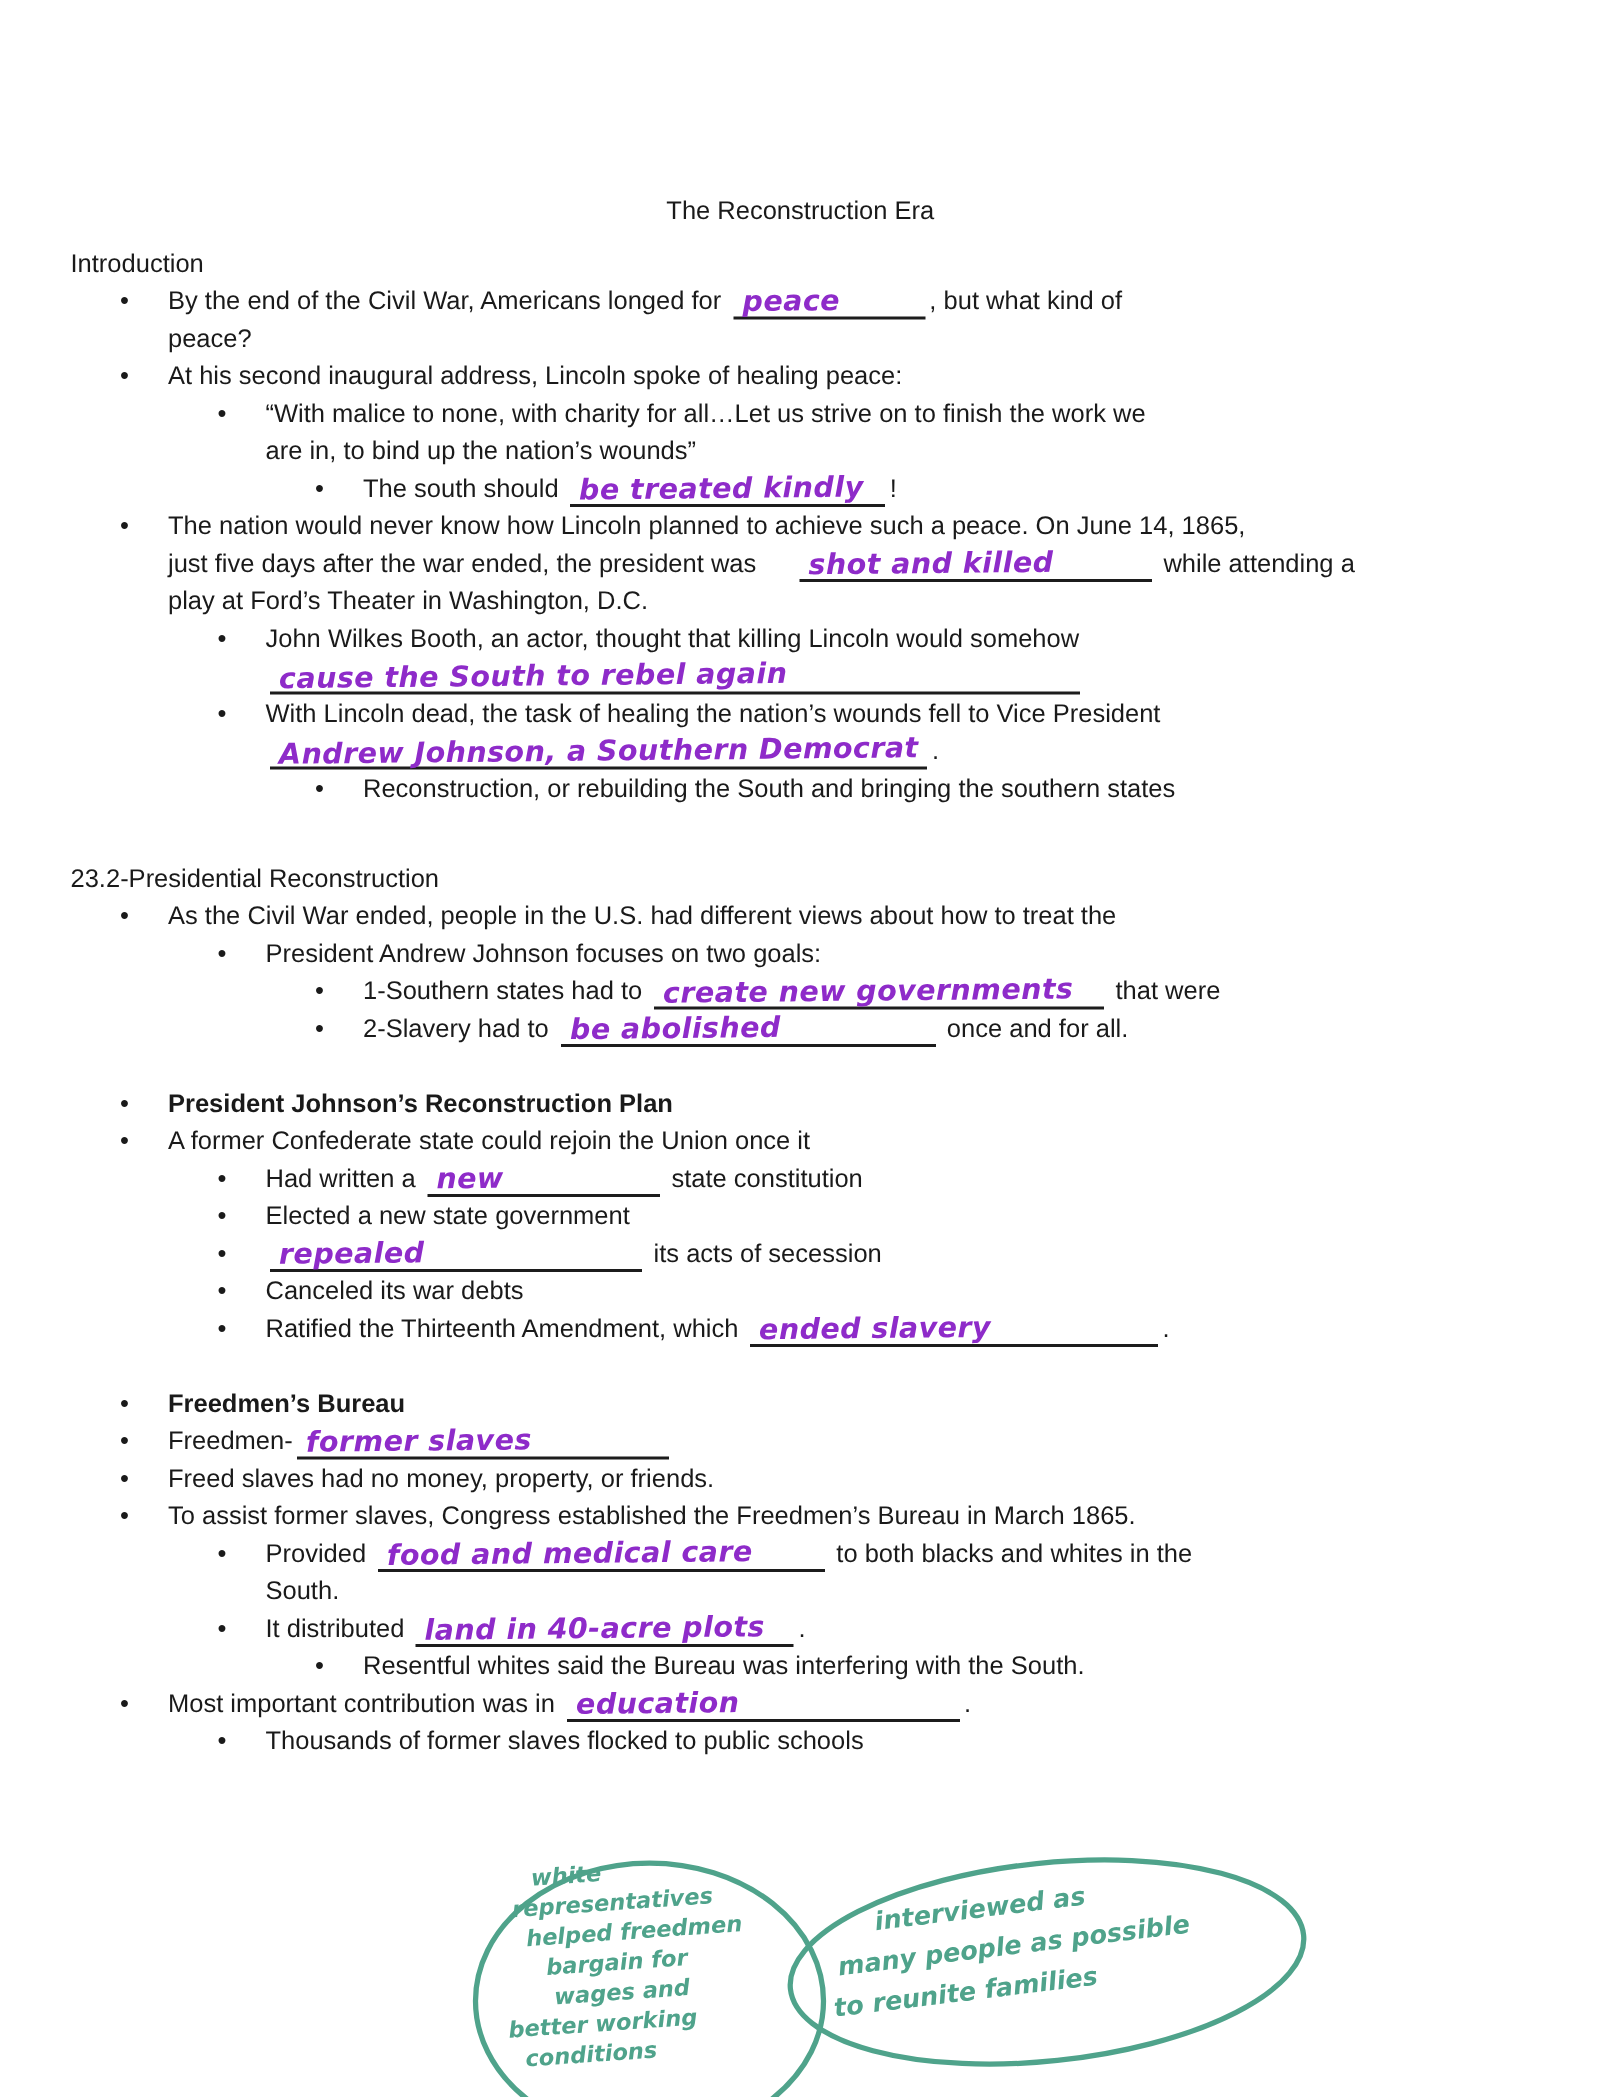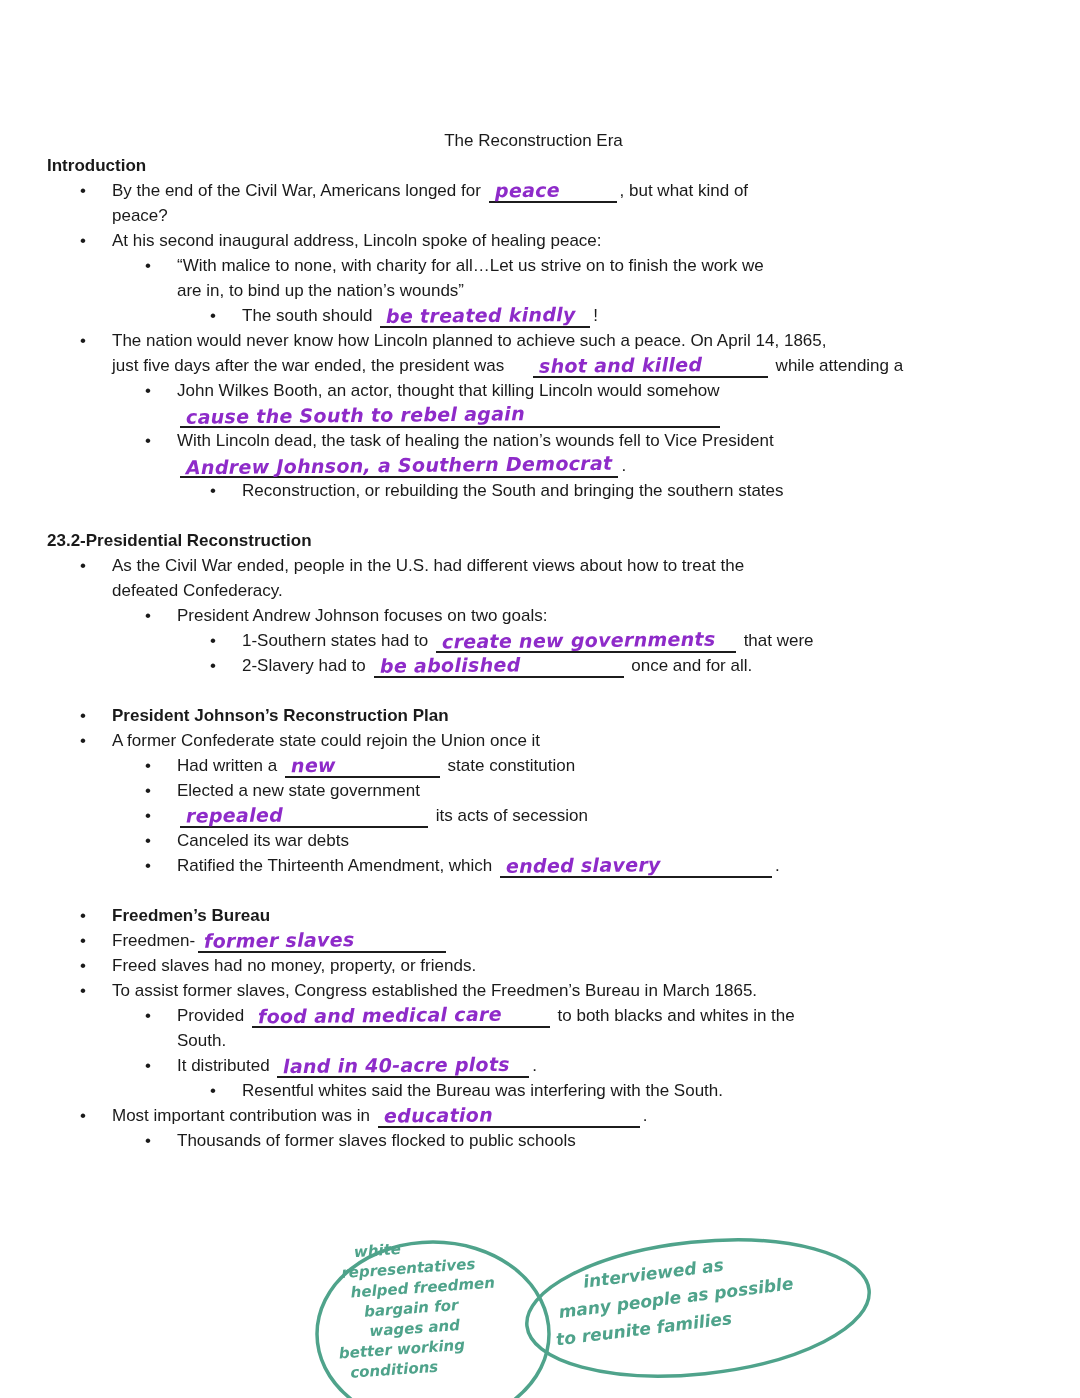--- a/index.html
+++ b/index.html
@@ -10,21 +10,21 @@
     height: 1398px;
     background: #ffffff;
     overflow: hidden;
     font-family: "Liberation Sans", sans-serif;
     font-size: 17px;
     color: var(--typed, #1a1a1a);
   }
   .doc { padding: 128px 60px 0 47px; }
   .line { line-height: 25px; }
   .title { text-align: center; }
-  .h1 { font-weight: bold; }
+  .h1 { font-weight: normal; margin-top: 10px; }
   .bold .content { font-weight: bold; }
   .b1, .b2, .b3, .c1, .c2, .c3 { display: flex; align-items: flex-start; }
   .b1 { margin-left: 33px; }
   .b2 { margin-left: 98px; }
   .b3 { margin-left: 163px; }
   .c1 { margin-left: 65px; }
   .c2 { margin-left: 130px; }
   .c3 { margin-left: 195px; }
   .bullet { flex: 0 0 32px; width: 32px; }
   .content { flex: 1 1 auto; min-width: 0; }
@@ -95,25 +95,28 @@
       </div>
       <div class="line c2">
         <span class="content"><span>are in, to bind up the nation’s wounds”</span></span>
       </div>
       <div class="line b3">
         <span class="bullet">•</span>
         <span class="content"><span>The south should </span><span class="blank" style="min-width: 210px;"><span class="hand">be treated kindly</span></span><span>!</span></span>
       </div>
       <div class="line b1">
         <span class="bullet">•</span>
-        <span class="content"><span>The nation would never know how Lincoln planned to achieve such a peace. On April 14, 1865,</span></span>
+        <span class="content"><span>The nation would never know how Lincoln planned to achieve such a peace. On June 14, 1865,</span></span>
       </div>
       <div class="line c1">
         <span class="content"><span>just five days after the war ended, the president was </span><span class="blank" style="min-width: 235px; margin-left: 24px;"><span class="hand">shot and killed</span></span><span> while attending a</span></span>
       </div>
+      <div class="line c1">
+        <span class="content"><span>play at Ford’s Theater in Washington, D.C.</span></span>
+      </div>
       <div class="line b2">
         <span class="bullet">•</span>
         <span class="content"><span>John Wilkes Booth, an actor, thought that killing Lincoln would somehow</span></span>
       </div>
       <div class="line c2">
         <span class="content"><span class="blank" style="min-width: 540px;"><span class="hand">cause the South to rebel again</span></span></span>
       </div>
       <div class="line b2">
         <span class="bullet">•</span>
         <span class="content"><span>With Lincoln dead, the task of healing the nation’s wounds fell to Vice President</span></span>
@@ -123,23 +126,20 @@
       </div>
       <div class="line b3">
         <span class="bullet">•</span>
         <span class="content"><span>Reconstruction, or rebuilding the South and bringing the southern states</span></span>
       </div>
       <div class="gap"></div>
       <div class="line h1"><span class="content"><span>23.2-Presidential Reconstruction</span></span></div>
       <div class="line b1">
         <span class="bullet">•</span>
         <span class="content"><span>As the Civil War ended, people in the U.S. had different views about how to treat the</span></span>
-      </div>
-      <div class="line c1">
-        <span class="content"><span>defeated Confederacy.</span></span>
       </div>
       <div class="line b2">
         <span class="bullet">•</span>
         <span class="content"><span>President Andrew Johnson focuses on two goals:</span></span>
       </div>
       <div class="line b3">
         <span class="bullet">•</span>
         <span class="content"><span>1-Southern states had to </span><span class="blank" style="min-width: 300px;"><span class="hand">create new governments</span></span><span> that were</span></span>
       </div>
       <div class="line b3">

